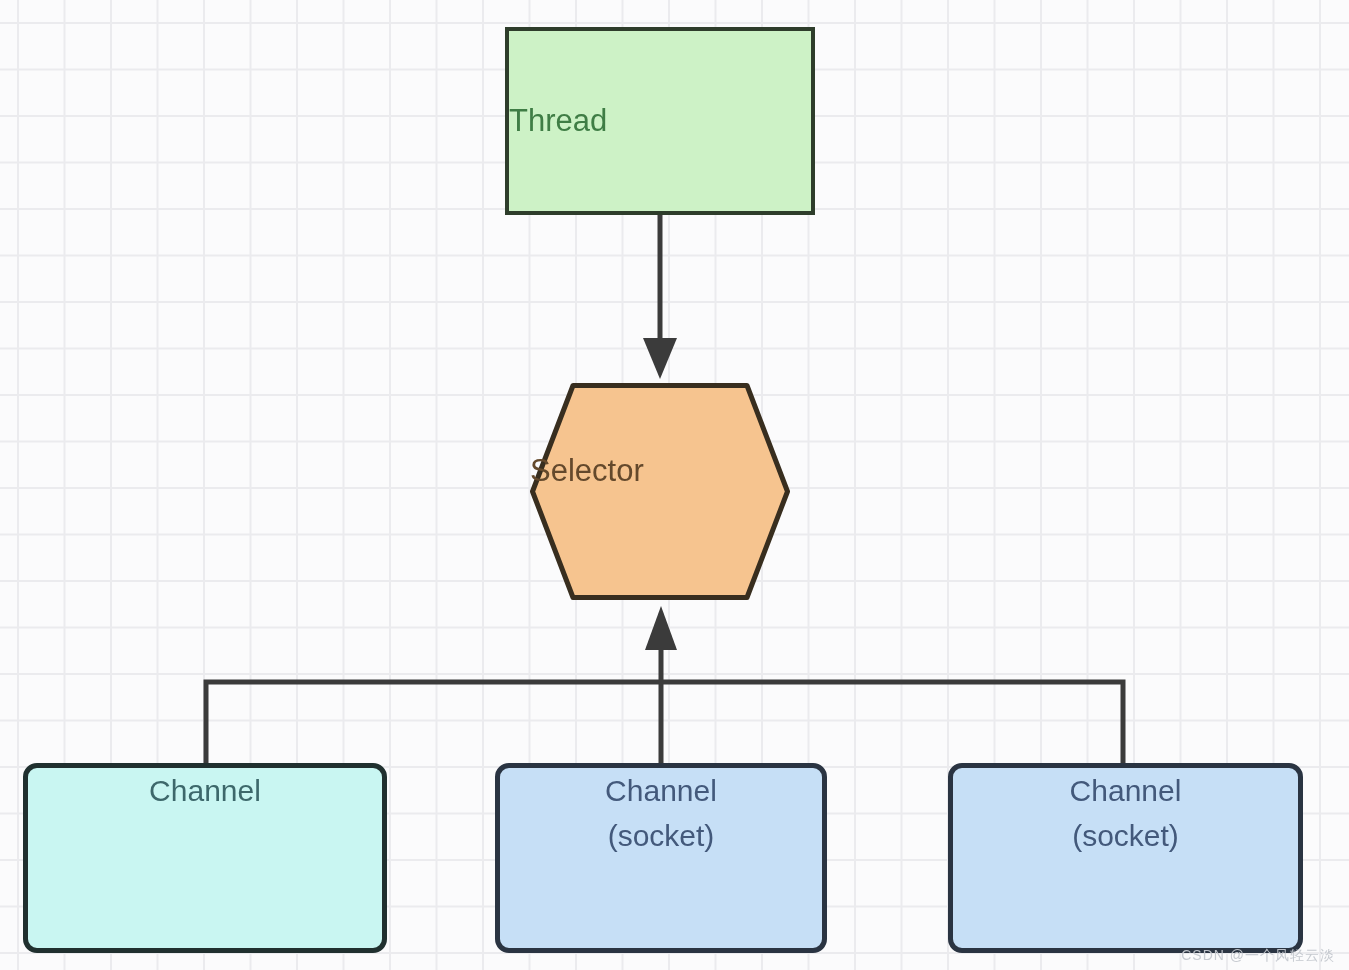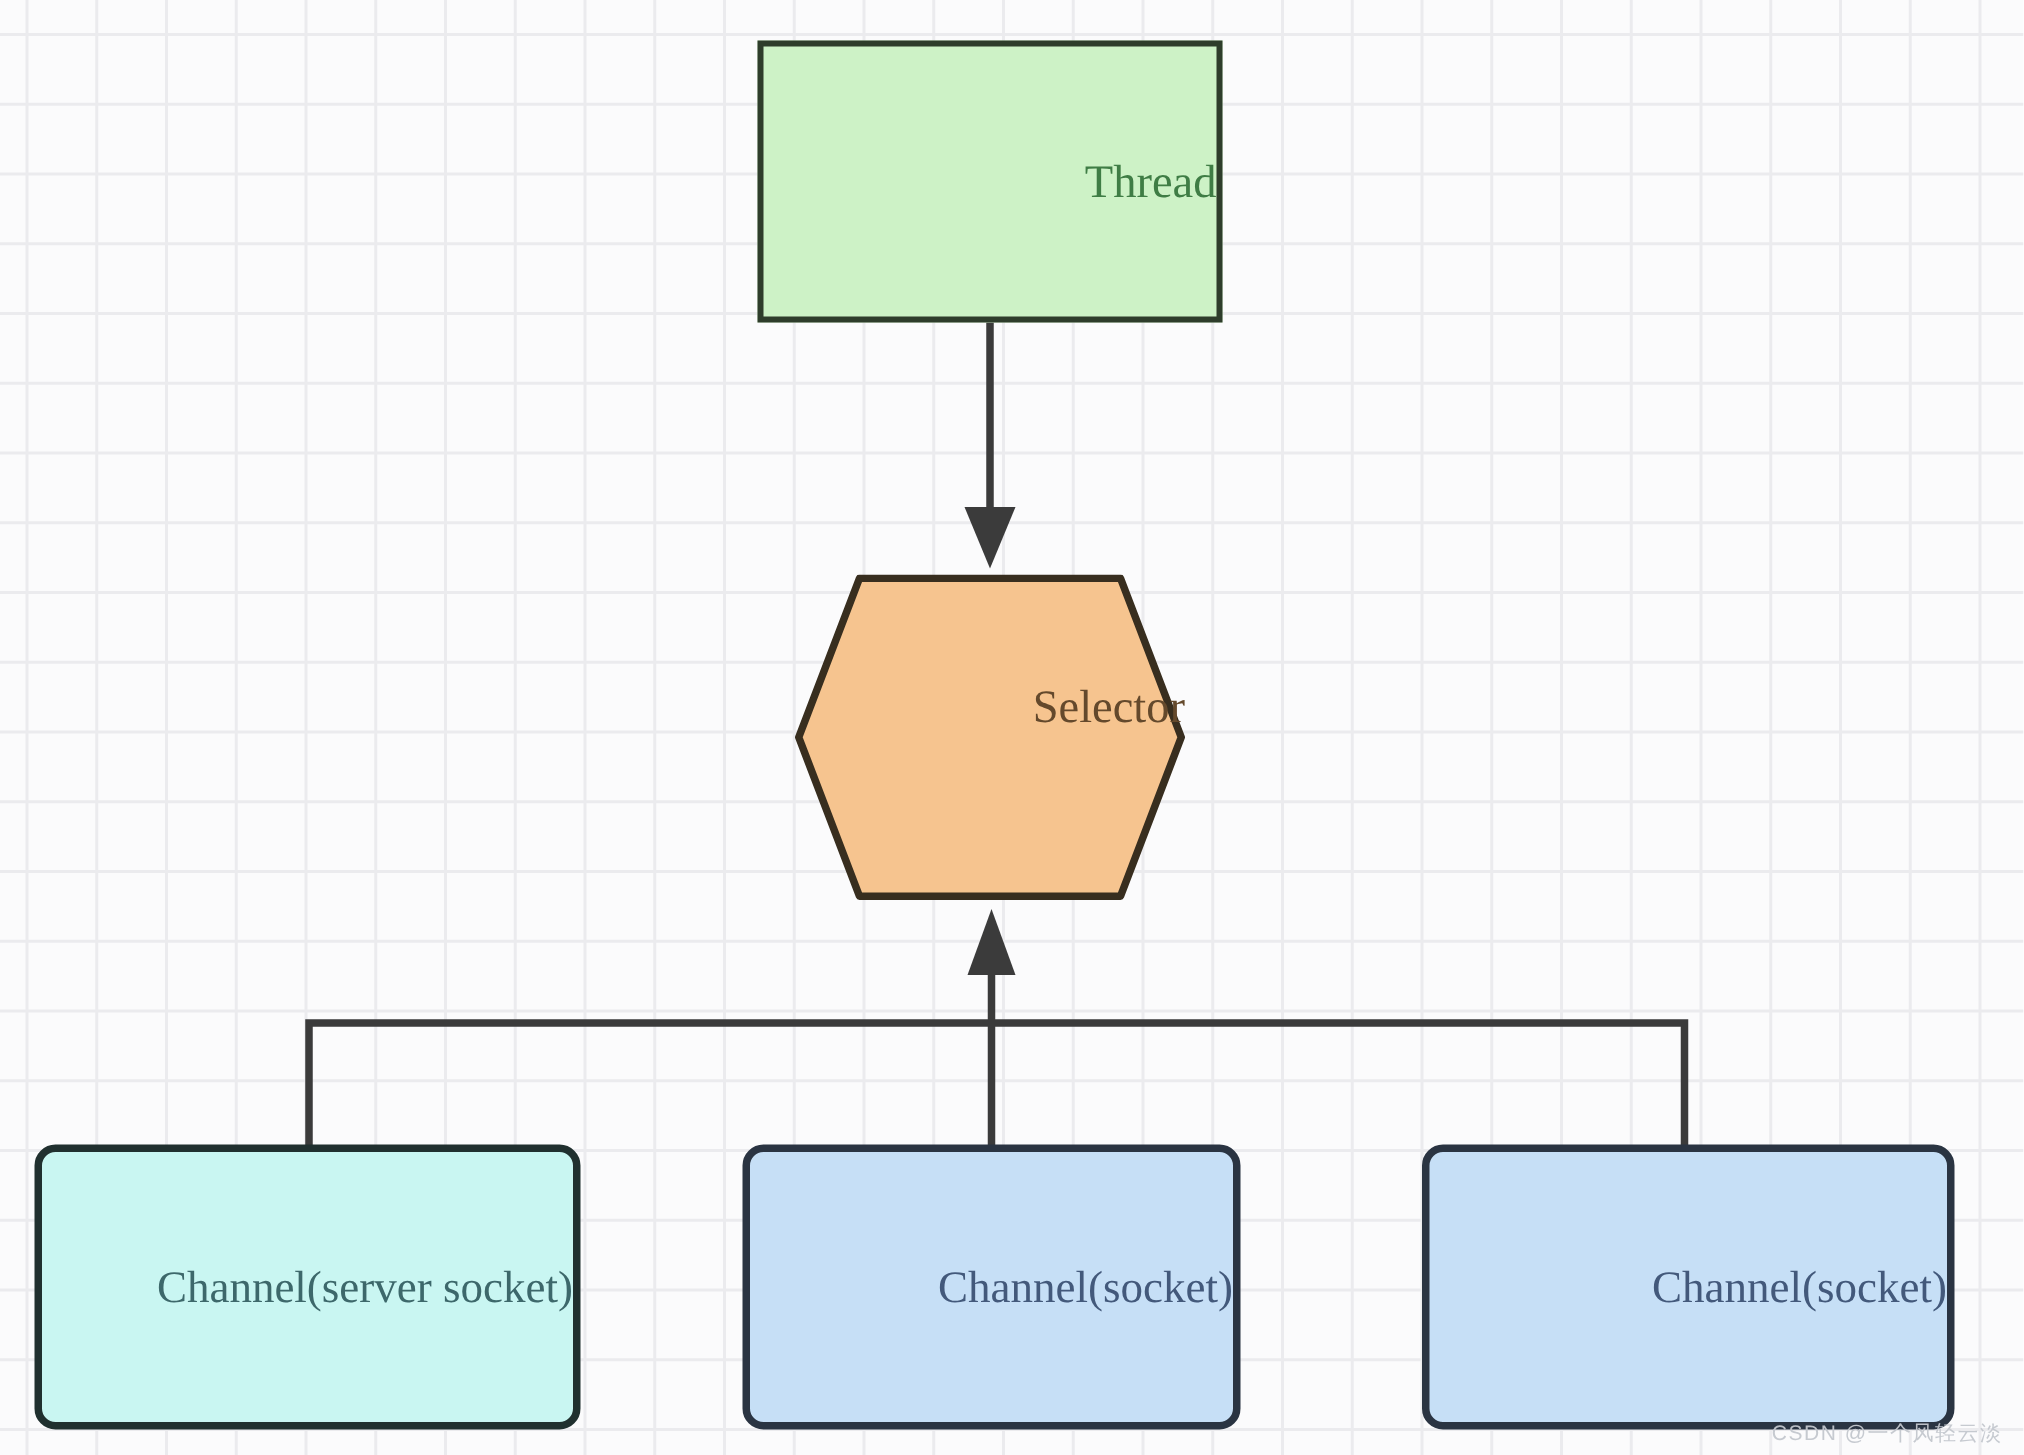--- a/index.html
+++ b/index.html
@@ -23,23 +23,22 @@
   .edges {
     position: absolute;
     left: 0; top: 0;
     width: 1349px; height: 970px;
   }
   .node {
     position: absolute;
     box-sizing: border-box;
     display: flex;
     align-items: center;
-    justify-content: flex-end;
+    justify-content: flex-start;
     text-align: center;
-    font-family: Liberation Serif, serif;
   }
   .thread-box {
     left: 505px; top: 27px;
     width: 310px; height: 188px;
     background: #cdf2c6;
     border: 4px solid #2e3d2b;
     color: #3f7d45;
     font-size: 31px;
     font-weight: 400;
   }
@@ -54,20 +53,21 @@
   .hex-label {
     position: relative;
     color: #64492c;
     font-size: 31px;
   }
   .channel {
     top: 763px;
     height: 190px;
     border-radius: 14px;
     border: 5px solid #232e33;
+    flex-direction: column;
     font-size: 30px;
     line-height: 45px;
   }
   .channel-server {
     left: 23px; width: 364px;
     background: #c9f6f2;
     border-color: #20302f;
     color: #3d686b;
   }
   .channel-socket-1 {
@@ -112,21 +112,20 @@
 
   <div class="node hex-wrap">
     <svg width="260" height="217" viewBox="0 0 260 217">
       <polygon points="43,2.5 217,2.5 257.5,108.5 217,214.5 43,214.5 2.5,108.5" fill="#f6c48f" stroke="#382e1f" stroke-width="5" stroke-linejoin="round"></polygon>
     </svg>
     <span class="hex-label">Selector</span>
   </div>
 
   <div class="node channel channel-server">
     <span>Channel</span>
-    <span>(server socket)</span>
   </div>
 
   <div class="node channel channel-socket-1">
     <span>Channel</span>
     <span>(socket)</span>
   </div>
 
   <div class="node channel channel-socket-2">
     <span>Channel</span>
     <span>(socket)</span>

